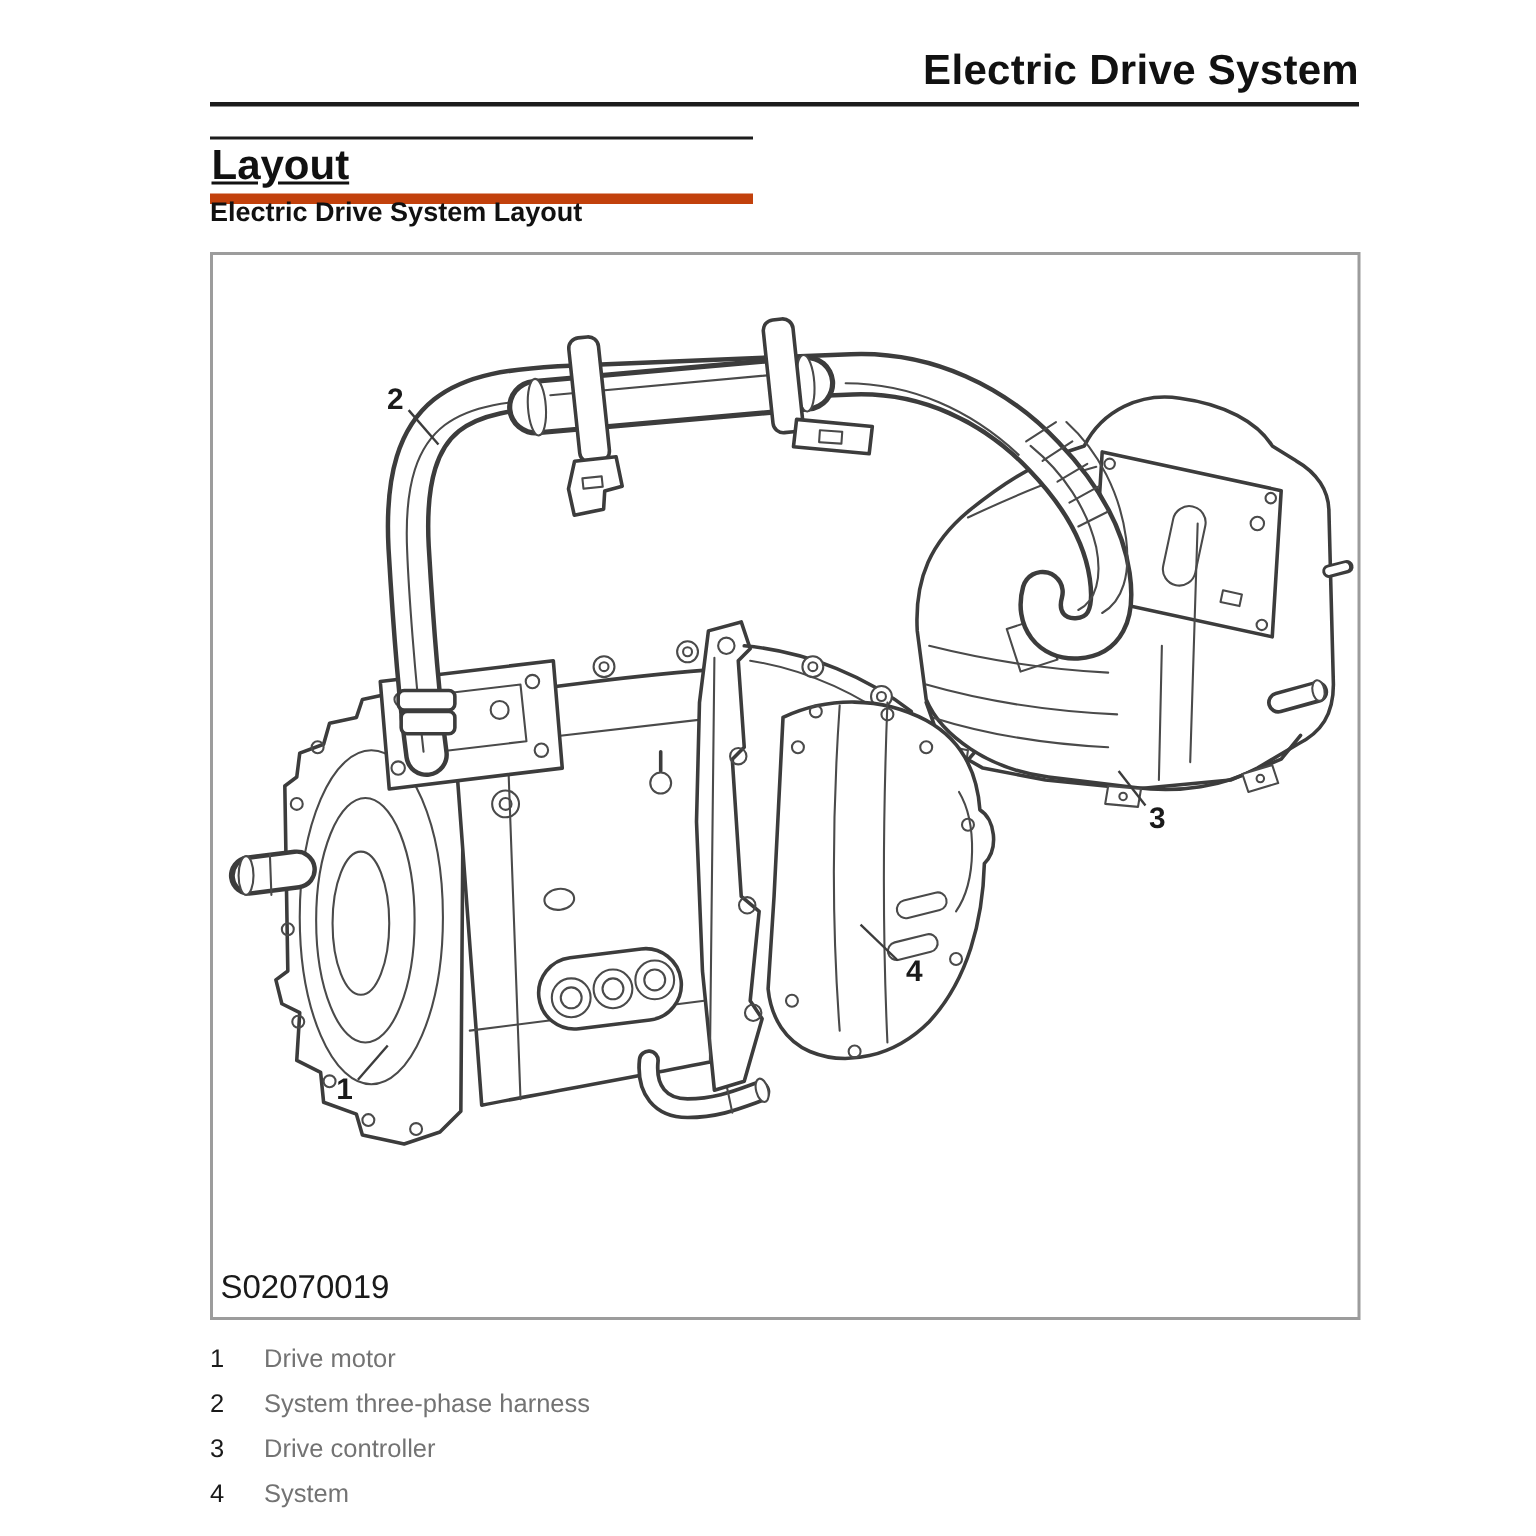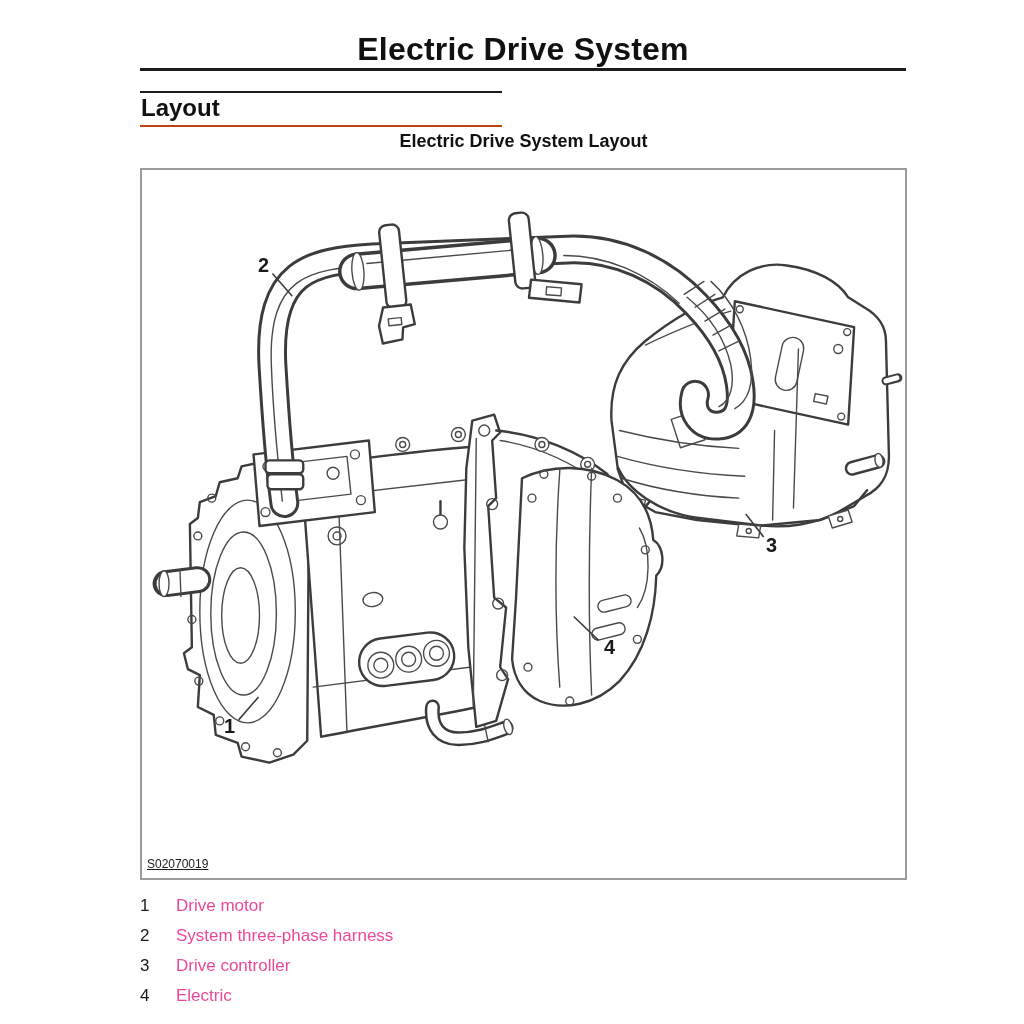--- a/index.html
+++ b/index.html
@@ -2,46 +2,46 @@
 <html><head>
 <meta charset="utf-8">
 <style>
   html,body{margin:0;padding:0;background:#ffffff;}
   body{
     width:1024px;height:1024px;position:relative;overflow:hidden;
     font-family:"Liberation Sans", sans-serif;color:#111111;
   }
   .header-title{
     position:absolute;top:31px;left:140px;width:766px;
-    text-align:center;font-size:32px;font-weight:bold;letter-spacing:.2px;
+    text-align:right;font-size:28px;font-weight:bold;letter-spacing:.2px;
   }
   .top-rule{
     position:absolute;top:68px;left:140px;width:766px;height:3px;background:#1c1c1c;
   }
   .section-heading{
     position:absolute;top:91px;left:140px;width:362px;box-sizing:border-box;
-    border-top:2px solid #1c1c1c;border-bottom:2px solid #c2410c;
-    font-size:24px;font-weight:bold;padding:1px 0 3px 1px;
+    border-top:2px solid #1c1c1c;border-bottom:7px solid #c2410c;
+    font-size:28px;font-weight:bold;padding:1px 0 3px 1px;text-decoration:underline;
   }
   .figure-title{
     position:absolute;top:131px;left:140px;width:767px;
-    text-align:center;font-size:18px;font-weight:bold;
+    text-align:left;font-size:18px;font-weight:bold;
   }
   .figure-box{
     position:absolute;top:168px;left:140px;width:767px;height:712px;
     box-sizing:border-box;border:2px solid #9c9c9c;background:#ffffff;
   }
   .figure-box svg{display:block;width:100%;height:100%;}
   .figure-code{
-    position:absolute;left:5px;bottom:7px;font-size:12px;color:#1a1a1a;text-decoration:underline;
+    position:absolute;left:5px;bottom:7px;font-size:22px;color:#1a1a1a;
   }
   .legend{position:absolute;top:896px;left:140px;width:600px;}
   .legend-row{display:flex;align-items:baseline;margin-bottom:10px;line-height:20px;}
   .legend-num{width:36px;font-size:17px;color:#1a1a1a;}
-  .legend-label{font-size:17px;color:#ec4899;}
+  .legend-label{font-size:17px;color:#737373;}
 
   
   .ln  {fill:none;stroke:#3c3c3c;stroke-width:2.4;stroke-linejoin:round;stroke-linecap:round;}
   .lnf {fill:#ffffff;stroke:#3c3c3c;stroke-width:2.4;stroke-linejoin:round;stroke-linecap:round;}
   .thin{fill:none;stroke:#4a4a4a;stroke-width:1.4;stroke-linejoin:round;stroke-linecap:round;}
   .thinf{fill:#ffffff;stroke:#4a4a4a;stroke-width:1.4;stroke-linejoin:round;}
   .tube-dark{fill:none;stroke:#3c3c3c;stroke-linecap:round;}
   .tube-lite{fill:none;stroke:#ffffff;stroke-linecap:round;}
   .callout{font-family:"Liberation Sans",sans-serif;font-size:20px;font-weight:bold;fill:#1a1a1a;}
   .leader{fill:none;stroke:#3c3c3c;stroke-width:1.6;}
@@ -262,15 +262,15 @@
   <div class="legend-row">
     <span class="legend-num">2</span>
     <span class="legend-label">System three-phase harness</span>
   </div>
   <div class="legend-row">
     <span class="legend-num">3</span>
     <span class="legend-label">Drive controller</span>
   </div>
   <div class="legend-row">
     <span class="legend-num">4</span>
-    <span class="legend-label">Electric</span>
+    <span class="legend-label">System</span>
   </div>
 </div>
 
 </body></html>

